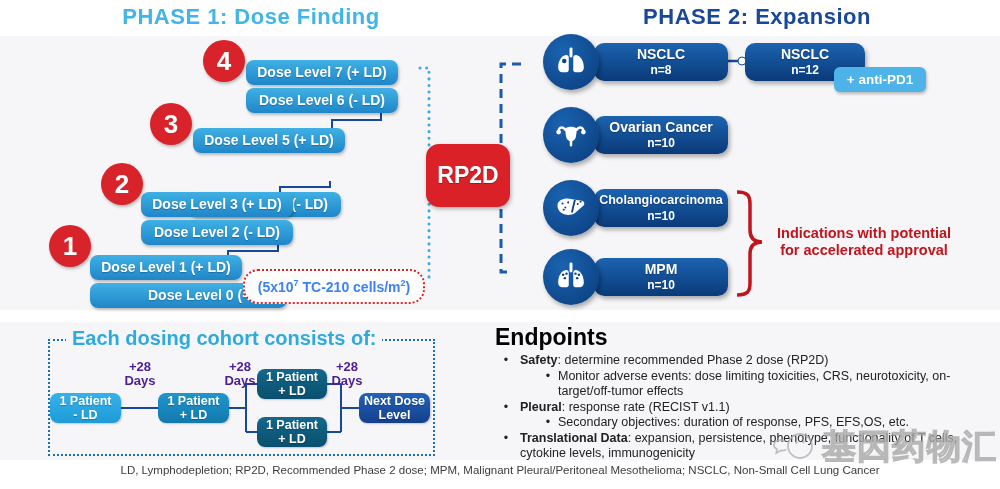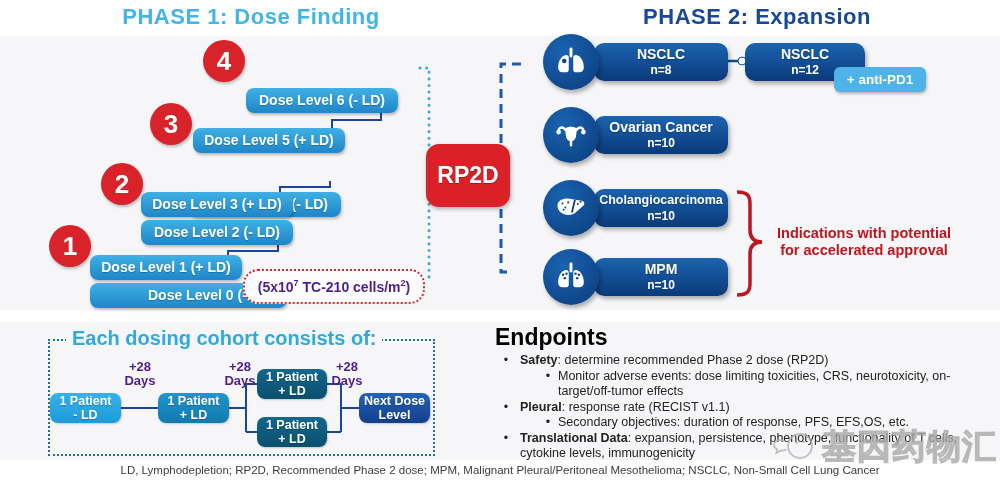--- a/index.html
+++ b/index.html
@@ -19,21 +19,21 @@
     color:#fff;font-weight:bold;font-size:26px;display:flex;align-items:center;justify-content:center;
     box-shadow:1px 2px 3px rgba(0,0,0,.25);z-index:4;}
   .dose-box{position:absolute;width:152px;height:25px;border-radius:8px;
     background:linear-gradient(180deg,#3fb0e4,#1f86c9);color:#fff;font-weight:bold;font-size:14px;
     text-align:center;line-height:25px;box-shadow:1px 2px 3px rgba(0,0,0,.25);z-index:3;
     text-shadow:0 1px 1px rgba(0,0,0,.25);}
   .rp2d{position:absolute;left:426px;top:144px;width:84px;height:63px;border-radius:13px;background:#da2128;
     color:#fff;font-weight:bold;font-size:23px;display:flex;align-items:center;justify-content:center;
     box-shadow:1px 2px 4px rgba(0,0,0,.3);z-index:4;text-shadow:0 1px 1px rgba(0,0,0,.3);}
   .dose-note{position:absolute;left:243px;top:269px;width:178px;height:31px;border:2px dotted #d8232a;
-    border-radius:15px;background:#fdfdfd;color:#4c1d95;font-weight:bold;font-size:14px;
+    border-radius:15px;background:#fdfdfd;color:#3b82f6;font-weight:bold;font-size:14px;
     display:flex;align-items:center;justify-content:center;z-index:4;}
   .dose-note sup{font-size:9px;}
 
   .p2-circle{position:absolute;left:543px;width:56px;height:56px;border-radius:50%;
     background:radial-gradient(circle at 35% 30%,#1a63b0,#0a3c7c);display:flex;align-items:center;justify-content:center;
     box-shadow:2px 3px 4px rgba(0,0,0,.3);z-index:5;}
   .p2-box{position:absolute;border-radius:10px;background:linear-gradient(180deg,#1c63b0,#0a3a79);
     color:#fff;text-align:center;box-shadow:2px 3px 4px rgba(0,0,0,.3);z-index:4;padding-top:3px;box-sizing:border-box;}
   .p2-box .lbl{font-weight:bold;font-size:14px;line-height:17px;text-shadow:0 1px 1px rgba(0,0,0,.3);}
   .p2-box .n{font-weight:bold;font-size:12px;line-height:14px;}
@@ -102,20 +102,21 @@
   </svg>
 
   <div class="p-title p1-title">PHASE 1: Dose Finding</div>
   <div class="p-title p2-title">PHASE 2: Expansion</div>
 
   <div class="step-circle" style="left:203px;top:40px;">4</div>
   <div class="step-circle" style="left:150px;top:103px;">3</div>
   <div class="step-circle" style="left:101px;top:163px;">2</div>
   <div class="step-circle" style="left:49px;top:225px;">1</div>
 
+  <div class="dose-box" style="left:246px;top:60px;">Dose Level 7 (+ LD)</div>
   <div class="dose-box" style="left:246px;top:88px;">Dose Level 6 (- LD)</div>
   <div class="dose-box" style="left:193px;top:128px;">Dose Level 5 (+ LD)</div>
   <div class="dose-box" style="left:189px;top:156px;margin-top:36px;">Dose Level 4 (- LD)</div>
   <div class="dose-box" style="left:141px;top:192px;">Dose Level 3 (+ LD)</div>
   <div class="dose-box" style="left:141px;top:220px;">Dose Level 2 (- LD)</div>
   <div class="dose-box" style="left:90px;top:255px;">Dose Level 1 (+ LD)</div>
   <div class="dose-box" style="left:90px;top:283px;padding-left:45px;">Dose Level 0 (- LD)</div>
 
   <div class="rp2d">RP2D</div>
   <div class="dose-note">

